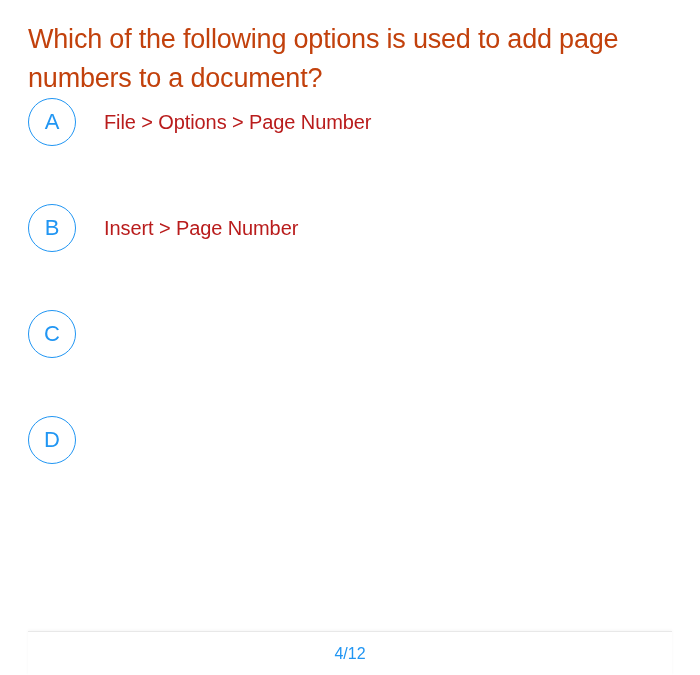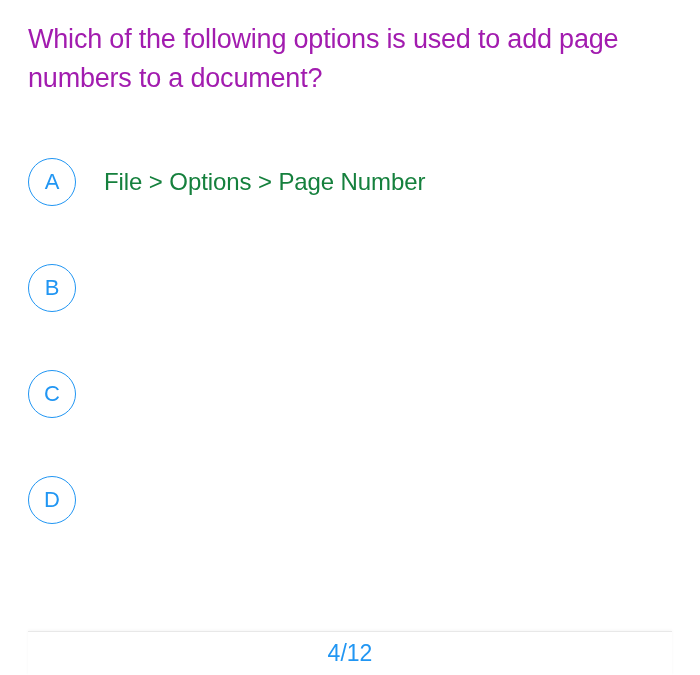--- a/index.html
+++ b/index.html
@@ -12,23 +12,22 @@
       background: #ffffff;
       width: 700px;
       height: 675px;
       position: relative;
     }
     .container {
       padding: 20px 28px 0 28px;
     }
     .question {
       font-size: 27px;
-      color: #a21caf;
+      color: #c2410c;
       line-height: 1.45;
-      margin-bottom: 60px;
       letter-spacing: -0.2px;
     }
     .option-row {
       display: flex;
       align-items: center;
       margin-bottom: 58px;
       cursor: pointer;
     }
     .option-letter {
       width: 48px;
@@ -38,56 +37,57 @@
       color: #2196F3;
       display: flex;
       align-items: center;
       justify-content: center;
       font-size: 22px;
       font-weight: 400;
       margin-right: 28px;
       flex-shrink: 0;
     }
     .option-text {
-      font-size: 24px;
-      color: #15803d;
+      font-size: 20px;
+      color: #b91c1c;
       letter-spacing: -0.1px;
     }
     .progress-bar {
       position: absolute;
       bottom: 0;
       left: 28px;
       right: 28px;
       height: 44px;
       display: flex;
       align-items: center;
       justify-content: center;
       border-top: 1px solid #e8e8e8;
       background: #ffffff;
       box-shadow: 0 -1px 3px rgba(0,0,0,0.04);
     }
     .progress-text {
-      font-size: 23px;
+      font-size: 16px;
       color: #2196F3;
       font-weight: 400;
     }
   </style>
 </head>
 <body>
 
 <div class="container">
   <div class="question">Which of the following options is used to add page numbers to a document?</div>
 
   <div class="option-row">
     <div class="option-letter">A</div>
     <div class="option-text">File &gt; Options &gt; Page Number</div>
   </div>
 
   <div class="option-row">
     <div class="option-letter">B</div>
+    <div class="option-text">Insert &gt; Page Number</div>
   </div>
 
   <div class="option-row">
     <div class="option-letter">C</div>
   </div>
 
   <div class="option-row">
     <div class="option-letter">D</div>
   </div>
 </div>

